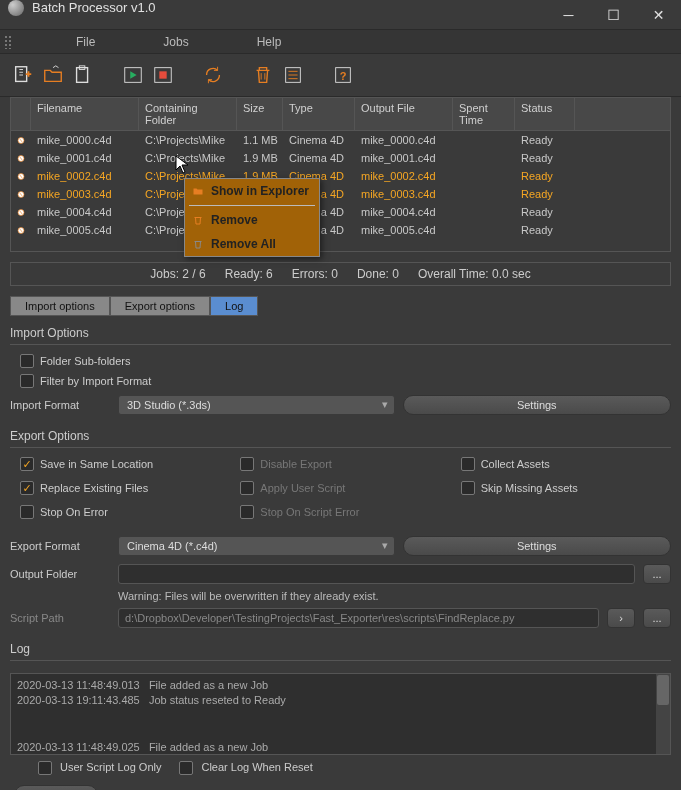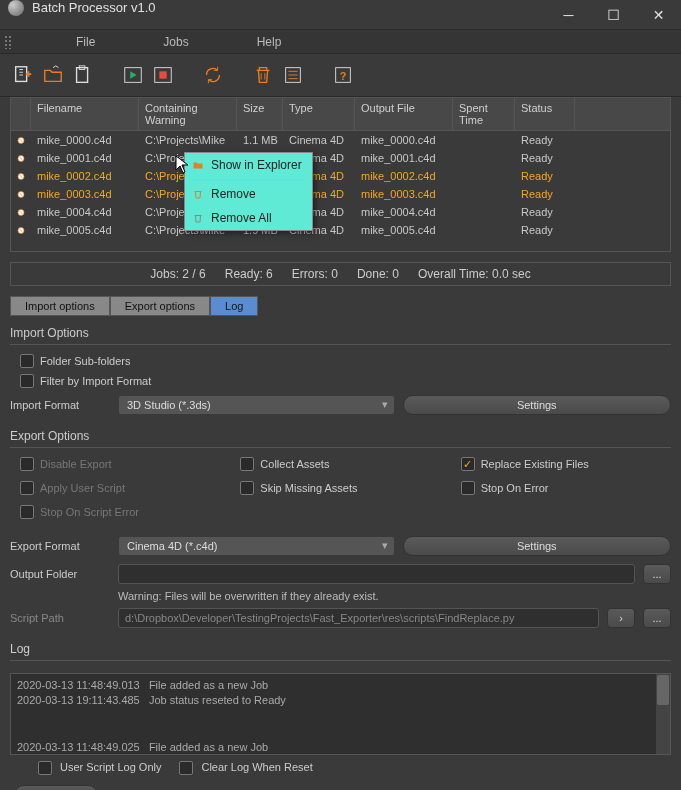--- a/index.html
+++ b/index.html
@@ -70,21 +70,21 @@
 
 .log-box { margin: 0 10px; background: #2f2f2f; border: 1px solid #555; height: 82px; padding: 4px 6px; overflow-y: auto; position: relative; }
 .log-line { color: #aaa; font-size: 11px; white-space: pre; line-height: 1.4; }
 .log-scroll { position: absolute; right: 0; top: 0; bottom: 0; width: 14px; background: #444; }
 .log-thumb { position: absolute; right: 1px; top: 1px; width: 12px; height: 30px; background: #666; border-radius: 2px; }
 
 .footer-row { display: flex; align-items: flex-start; gap: 8px; padding: 6px 14px; margin-left: 24px; }
 .save-btn { margin: 4px 14px 10px; padding: 3px 14px; background: linear-gradient(#5a5a5a,#4a4a4a); border: 1px solid #333; border-radius: 10px; color: #ddd; font-size: 11px; cursor: pointer; display: inline-block; }
 
 
-.ctx { position: absolute; left: 184px; top: 152px; background: #5eead4; border: 1px solid #888; box-shadow: 2px 2px 6px rgba(0,0,0,.5); min-width: 114px; z-index: 100; }
+.ctx { position: absolute; left: 184px; top: 178px; background: #a16207; border: 1px solid #888; box-shadow: 2px 2px 6px rgba(0,0,0,.5); min-width: 114px; z-index: 100; font-weight: bold; }
 .ctx-item { display: flex; align-items: center; gap: 6px; padding: 5px 10px 5px 6px; color: #222; font-size: 11px; cursor: pointer; }
 .ctx-sep { height: 1px; background: #bbb; margin: 2px 4px; }
 .ctx-icon { width: 14px; height: 14px; display: flex; align-items: center; justify-content: center; }
 
 .cursor-ptr { position: absolute; left: 175px; top: 155px; z-index: 101; pointer-events: none; }
 </style>
 </head>
 <body>
 
 
@@ -167,21 +167,21 @@
         <text x="12" y="17" text-anchor="middle" fill="#e67e22" font-size="14" font-weight="bold">?</text>
       </svg>
     </div>
 </div>
 
 
 <div class="table-wrap">
   <div class="thead">
     <div class="th col-ico"></div>
     <div class="th col-fn">Filename</div>
-    <div class="th col-cf">Containing Warning</div>
+    <div class="th col-cf">Containing Folder</div>
     <div class="th col-sz">Size</div>
     <div class="th col-tp">Type</div>
     <div class="th col-of">Output File</div>
     <div class="th col-st">Spent Time</div>
     <div class="th col-sta">Status</div>
   </div>
   <div class="tbody" id="tbody">
       <div class="tr">
         <div class="td col-ico row-icon">
           <svg viewBox="0 0 24 24">
@@ -306,20 +306,24 @@
     <div class="field-label">Import Format</div>
     <div class="dropdown">3D Studio (*.3ds)</div>
     <div class="btn-wide">Settings</div>
   </div>
 </div>
 
 
 <div class="section" style="padding-top:0">
   <div class="sec-title">Export Options</div>
   <div class="col3">
+    <div class="row">
+        <div class="check on"></div>
+        <span class="lbl">Save in Same Location</span>
+      </div>
     <div class="row">
         <div class="check"></div>
         <span class="lbl dis">Disable Export</span>
       </div>
     <div class="row">
         <div class="check"></div>
         <span class="lbl">Collect Assets</span>
       </div>
     <div class="row">
         <div class="check on"></div>

